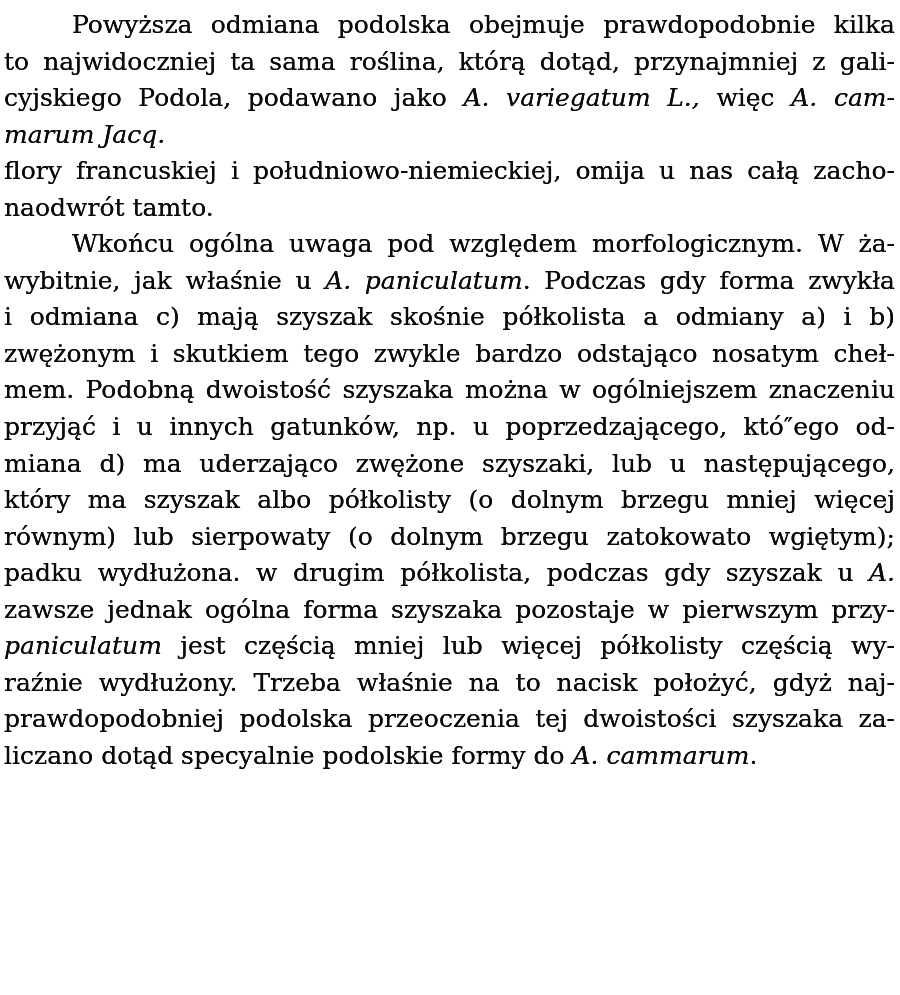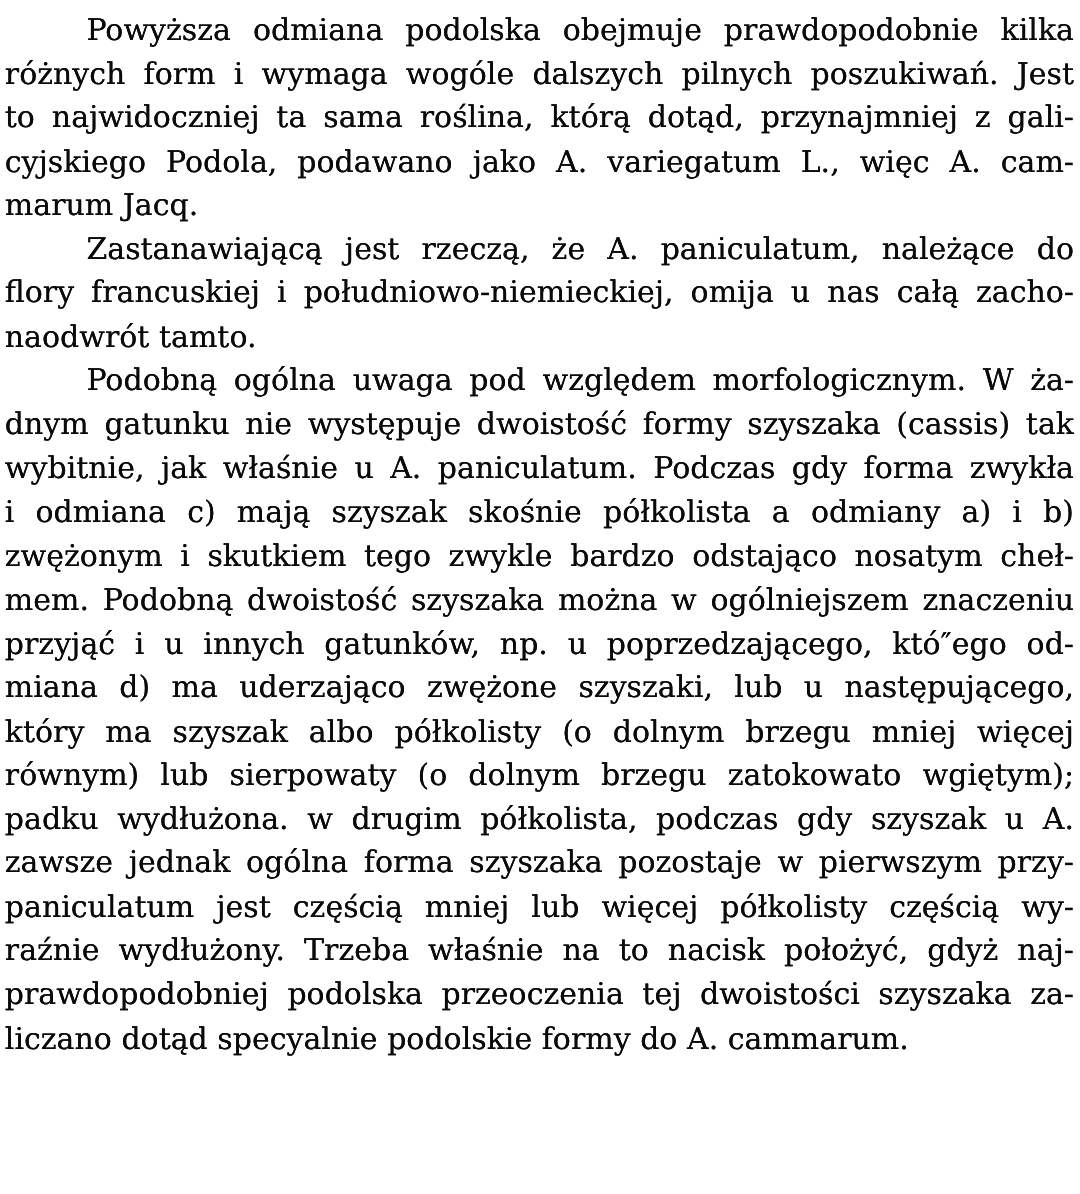--- a/index.html
+++ b/index.html
@@ -19,42 +19,39 @@
   .paragraph { margin: 0; }
   .line {
     height: 36.55px;
     line-height: 36.55px;
     text-align: justify;
     text-align-last: justify;
     overflow: hidden;
   }
   .line.indent { text-indent: 68px; }
   .line.last { text-align: center; text-align-last: left; }
-  .it { }
+  .it { font-style: italic; }
 </style>
 </head>
 <body>
 
 <div class="page">
   <div class="text-block">
       <div class="paragraph">
         <div class="line indent"><span>Powyższa odmiana podolska obejmuje prawdopodobnie kilka</span></div>
-        <div class="line"><span>różnych form i wymaga wogóle dalszych pilnych poszukiwań. Jest</span></div>
         <div class="line"><span>to najwidoczniej ta sama roślina, którą dotąd, przynajmniej z gali-</span></div>
         <div class="line"><span>cyjskiego Podola, podawano jako </span><span class="it">A. variegatum L.,</span><span> więc </span><span class="it">A. cam-</span></div>
         <div class="line last"><span class="it">marum Jacq.</span></div>
       </div>
       <div class="paragraph">
-        <div class="line indent"><span>Zastanawiającą jest rzeczą, że </span><span class="it">A. paniculatum,</span><span> należące do</span></div>
         <div class="line"><span>flory francuskiej i południowo-niemieckiej, omija u nas całą zacho-</span></div>
         <div class="line last"><span>naodwrót tamto.</span></div>
       </div>
       <div class="paragraph">
-        <div class="line indent"><span>Podobną ogólna uwaga pod względem morfologicznym. W ża-</span></div>
-        <div class="line"><span>dnym gatunku nie występuje dwoistość formy szyszaka (cassis) tak</span></div>
+        <div class="line indent"><span>Wkońcu ogólna uwaga pod względem morfologicznym. W ża-</span></div>
         <div class="line"><span>wybitnie, jak właśnie u </span><span class="it">A. paniculatum</span><span>. Podczas gdy forma zwykła</span></div>
         <div class="line"><span>i odmiana c) mają szyszak skośnie półkolista a odmiany a) i b)</span></div>
         <div class="line"><span>zwężonym i skutkiem tego zwykle bardzo odstająco nosatym cheł-</span></div>
         <div class="line"><span>mem. Podobną dwoistość szyszaka można w ogólniejszem znaczeniu</span></div>
         <div class="line"><span>przyjąć i u innych gatunków, np. u poprzedzającego, któ″ego od-</span></div>
         <div class="line"><span>miana d) ma uderzająco zwężone szyszaki, lub u następującego,</span></div>
         <div class="line"><span>który ma szyszak albo półkolisty (o dolnym brzegu mniej więcej</span></div>
         <div class="line"><span>równym) lub sierpowaty (o dolnym brzegu zatokowato wgiętym);</span></div>
         <div class="line"><span>padku wydłużona. w drugim półkolista, podczas gdy szyszak u </span><span class="it">A.</span></div>
         <div class="line"><span>zawsze jednak ogólna forma szyszaka pozostaje w pierwszym przy-</span></div>

